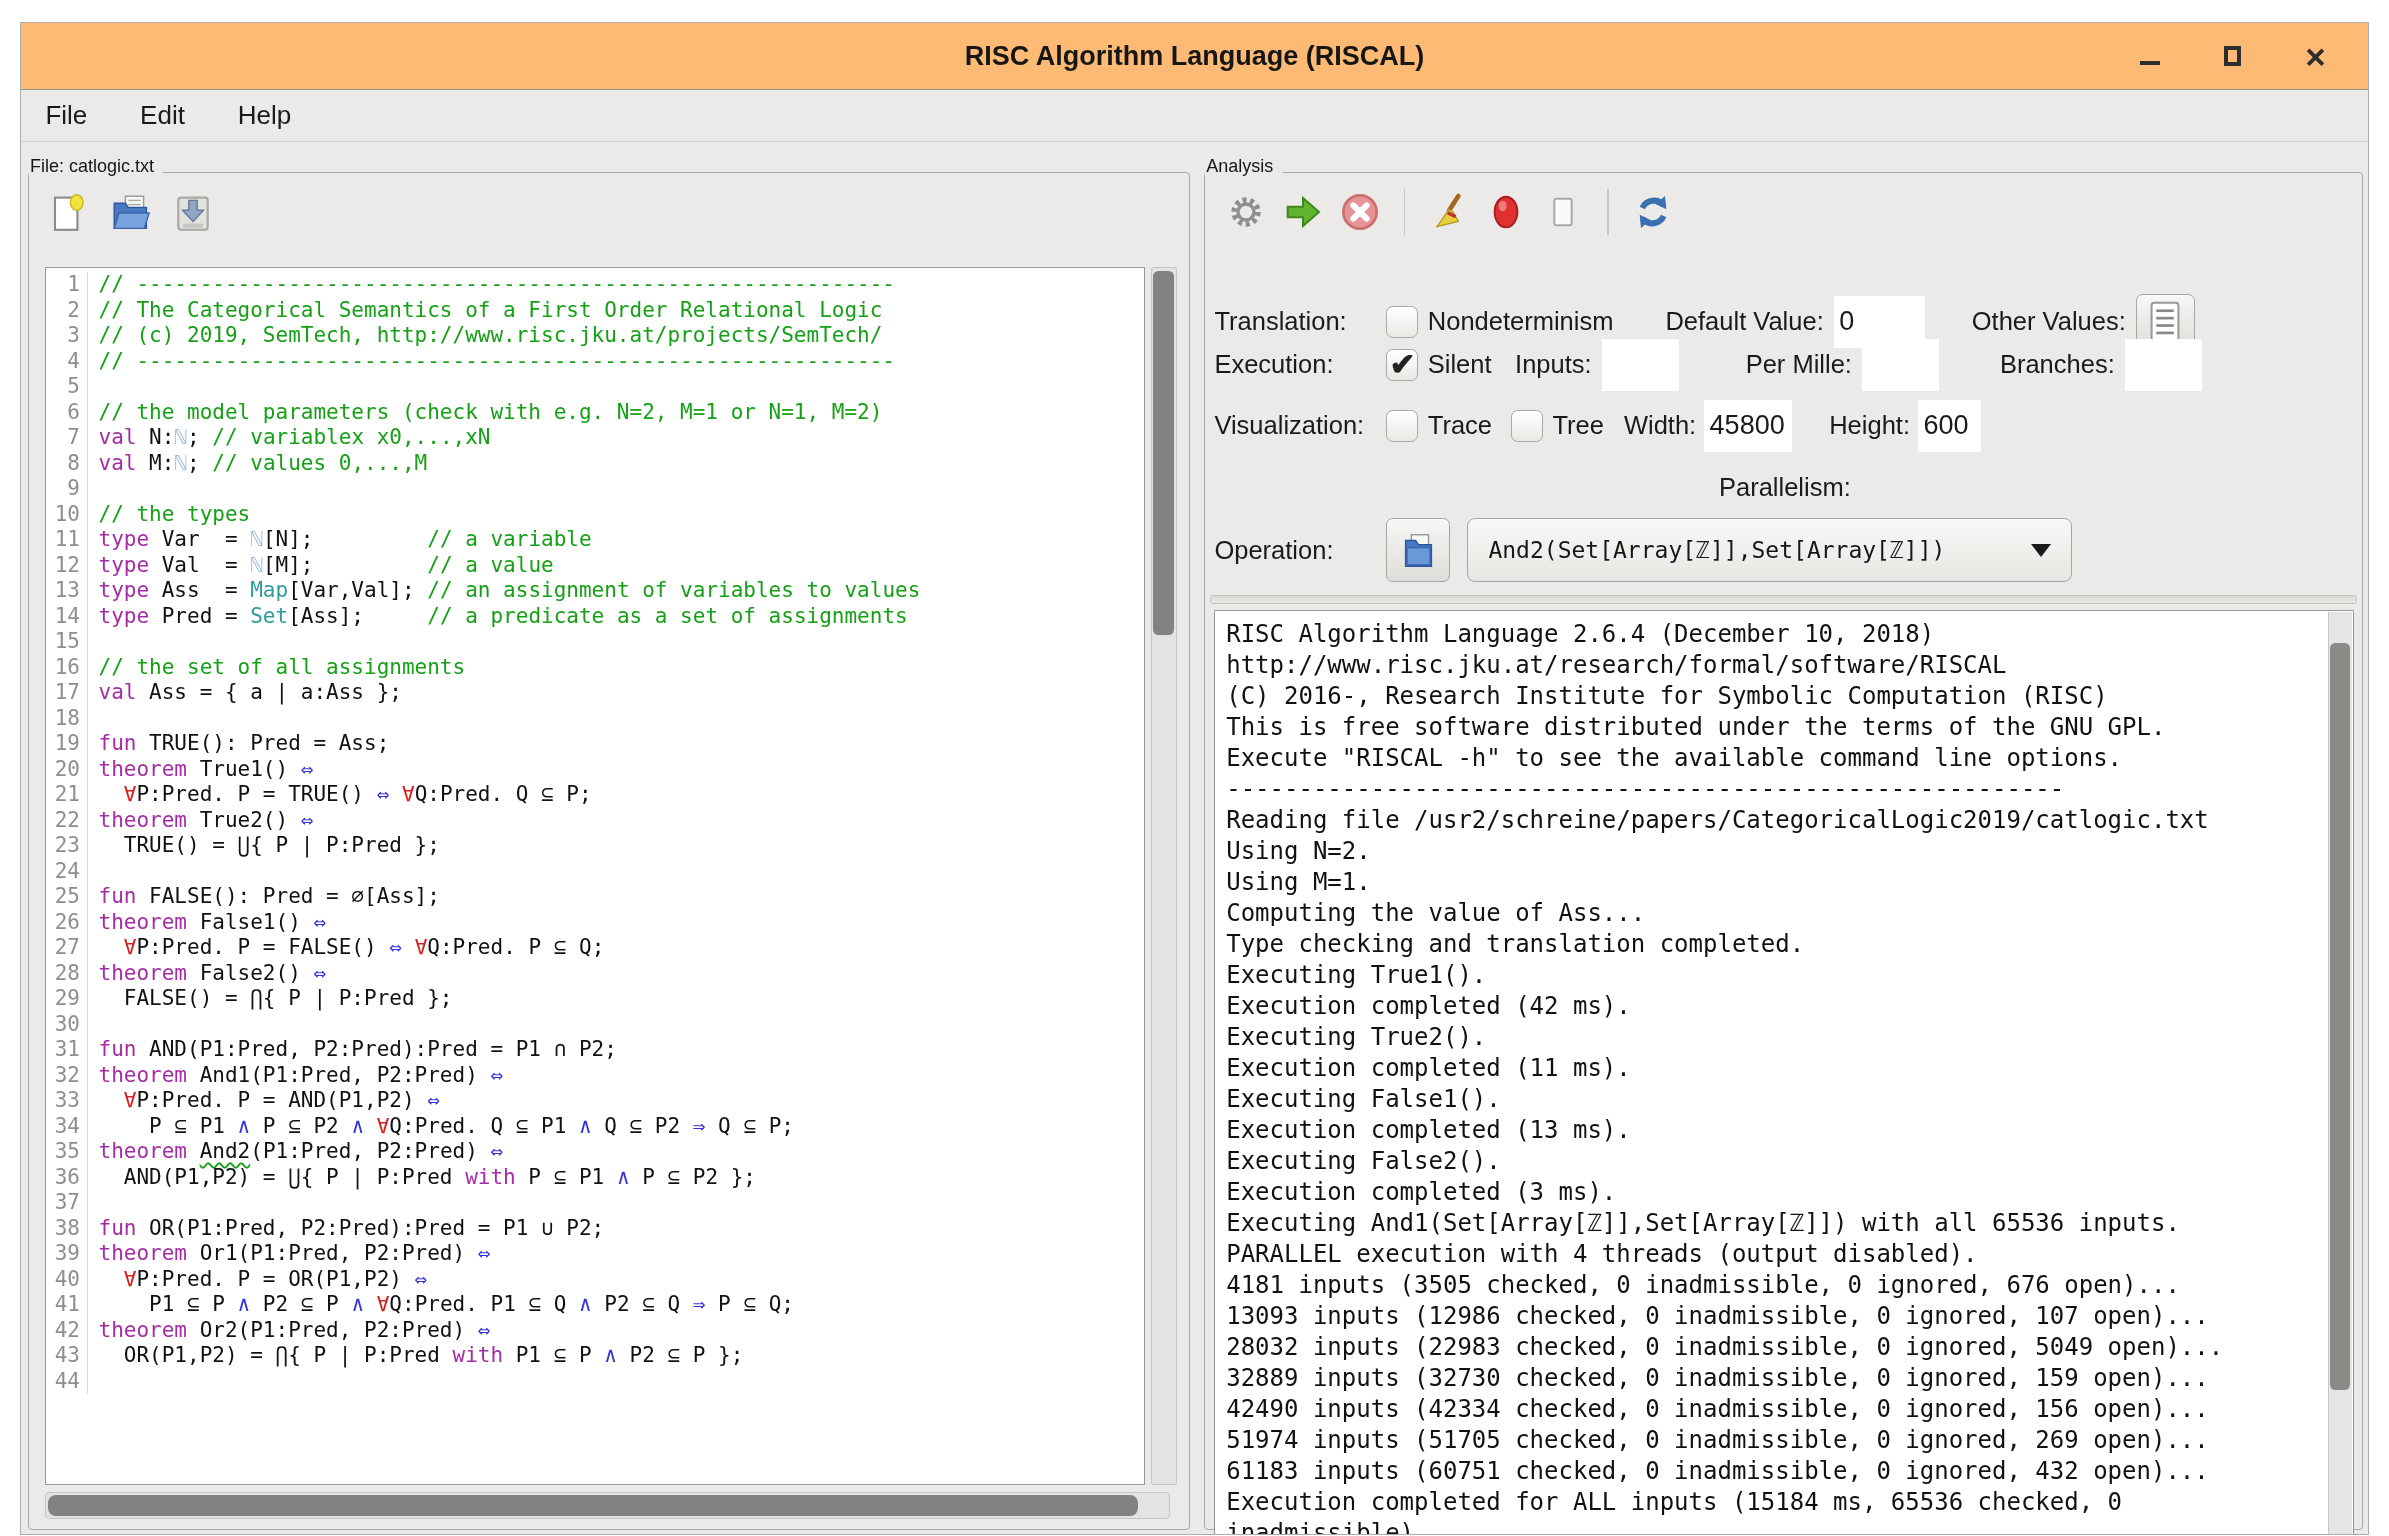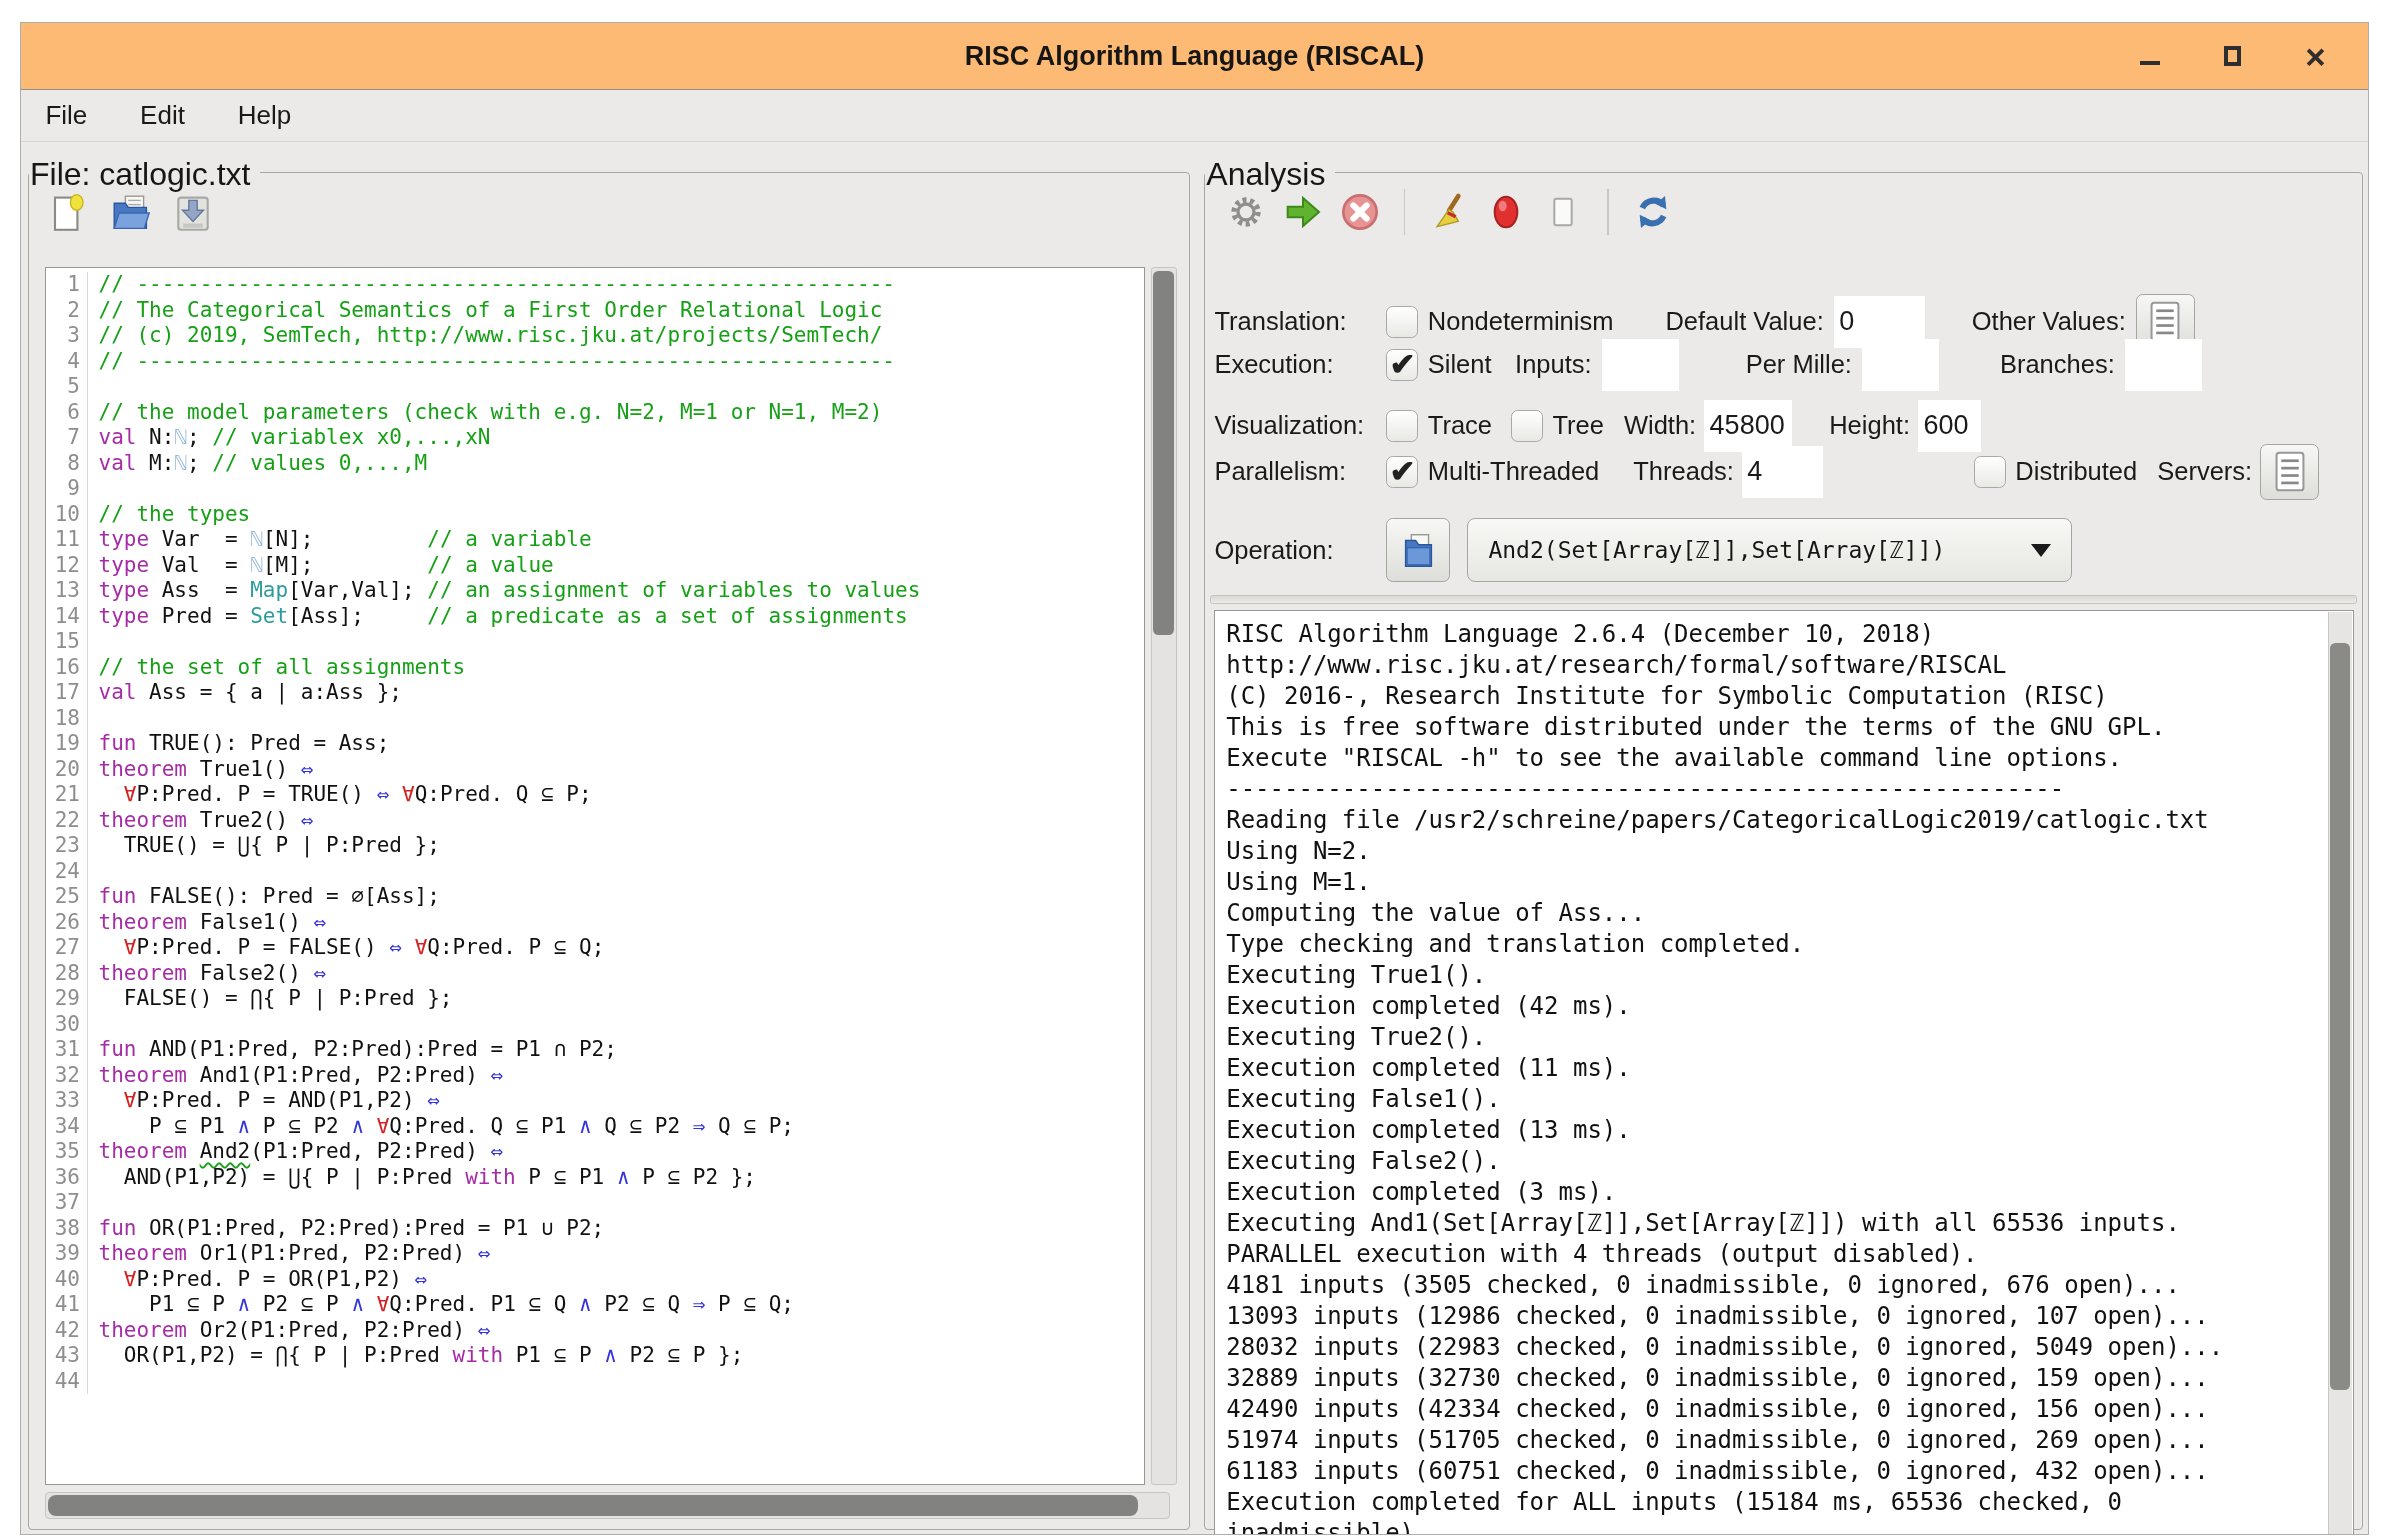--- a/index.html
+++ b/index.html
@@ -20,21 +20,21 @@
   .glyph-close { font-size:35px; font-weight:bold; color:#2E2E2E; line-height:31px; }
 
   
   .menubar { height:52px; display:flex; align-items:center; padding-left:19px; gap:42px;
              font-size:26px; border-bottom:1.3px solid #D6D5D1; }
   .menu-item { padding:2.7px 5.4px; }
 
   
   .group { position:absolute; border:1.3px solid #A7A6A2; border-radius:4px; }
   .group-label { position:absolute; top:-17.5px; left:0; background:#EBEAE8; padding:0 9.4px 0 1.3px;
-                 font-size:32px; color:#161616; white-space:nowrap; }
+                 font-size:18px; color:#161616; white-space:nowrap; }
   #file-group { left:6.7px; top:149px; width:1162px; height:1358px; }
   #analysis-group { left:1183px; top:149px; width:1159px; height:1358px; }
 
   
   .file-toolbar { position:absolute; left:19px; top:19px; display:flex; gap:20px; }
   .tb-icon { width:42px; height:42px; display:flex; align-items:center; justify-content:center; }
 
   
   .editor { position:absolute; left:16px; top:94px; width:1100px; height:1218px;
             background:#fff; border:1.3px solid #979793; overflow:hidden; padding-top:4px; }
@@ -55,21 +55,21 @@
              background:#E4E3E1; border:0.7px solid #C6C5C1; border-radius:4px; }
   .hscroll .thumb { position:absolute; top:2px; bottom:2px; left:2.7px; width:97%; background:#828280; border-radius:8px; }
 
   
   .an-toolbar { position:absolute; left:20px; top:15px; display:flex; align-items:center; gap:15px; height:47px; }
   .an-sep { width:1.3px; height:46px; background:#C9C8C4; margin:0 8px; }
 
   
   .row { position:absolute; left:9.4px; right:6.7px; height:61px; display:flex; align-items:center; font-size:25.5px; }
   #row-translation { top:118px; } #row-execution { top:161px; }
-  #row-visualization { top:222px; } #row-parallelism { top:268px; }
+  #row-visualization { top:222px; } #row-parallelism { top:300px;flex-direction:column; }
   #row-operation { top:340px; height:74px; }
   .row-label { flex:0 0 172px; }
   .cb { width:32px; height:32px; border:1.3px solid #A8A8A4; border-radius:6.7px;
         background:linear-gradient(#FFFFFF,#E8E8E4); margin-right:9.4px; flex:0 0 auto;
         display:flex; align-items:center; justify-content:center;
         font-size:31px; font-weight:bold; color:#222; line-height:32px; }
   .field { background:#fff; height:52px; border:none; font-size:27px; padding:0 5.4px;
            display:flex; align-items:center; overflow:hidden; white-space:nowrap; flex:0 0 auto; }
   .sq-btn { width:59px; height:56px; border:1.3px solid #A5A5A1; border-radius:6.7px;
             background:linear-gradient(#F7F7F5,#DDDDD9); display:flex; align-items:center; justify-content:center; flex:0 0 auto; }

